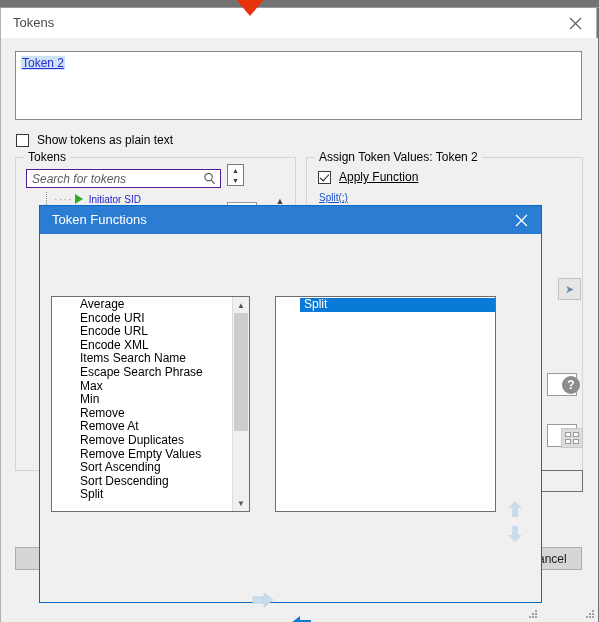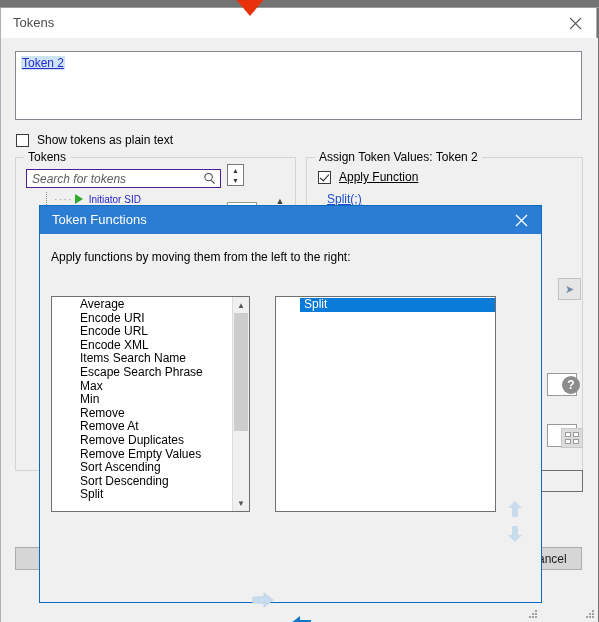--- a/index.html
+++ b/index.html
@@ -268,25 +268,25 @@
     position: absolute;
     left: 11px;
     top: 12px;
     display: flex;
     align-items: center;
     text-decoration: underline;
   }
   .apply-row .lbl { margin-left: 8px; font-size: 12px; }
   .split-link {
     position: absolute;
-    left: 20px;
+    left: 12px;
     top: 34px;
     color: #1b4fd0;
     text-decoration: underline;
-    font-size: 12px;
+    font-size: 10px;
   }
 
   .mini-spin {
     position: absolute;
     left: 226px;
     top: 126px;
     width: 17px;
     height: 22px;
     border: 1px solid #7a7a7a;
     background: #fdfdfd;
@@ -711,21 +711,20 @@
       <div class="tf-title">Token Functions</div>
       <div class="tf-close">
         <svg width="13" height="13" viewBox="0 0 13 13" aria-hidden="true">
           <line x1="1" y1="1" x2="12" y2="12" stroke="#ffffff" stroke-width="1.2"></line>
           <line x1="12" y1="1" x2="1" y2="12" stroke="#ffffff" stroke-width="1.2"></line>
         </svg>
       </div>
     </div>
 
     <div class="tf-body">
-      <div class="tf-instr">Apply functions by moving them from the left to the right:</div>
 
       <div class="listbox lb-left">
         <div class="lb-items" id="available-list">
             <div class="lb-item">Average</div>
             <div class="lb-item">Encode URI</div>
             <div class="lb-item">Encode URL</div>
             <div class="lb-item">Encode XML</div>
             <div class="lb-item">Items Search Name</div>
             <div class="lb-item">Escape Search Phrase</div>
             <div class="lb-item">Max</div>

